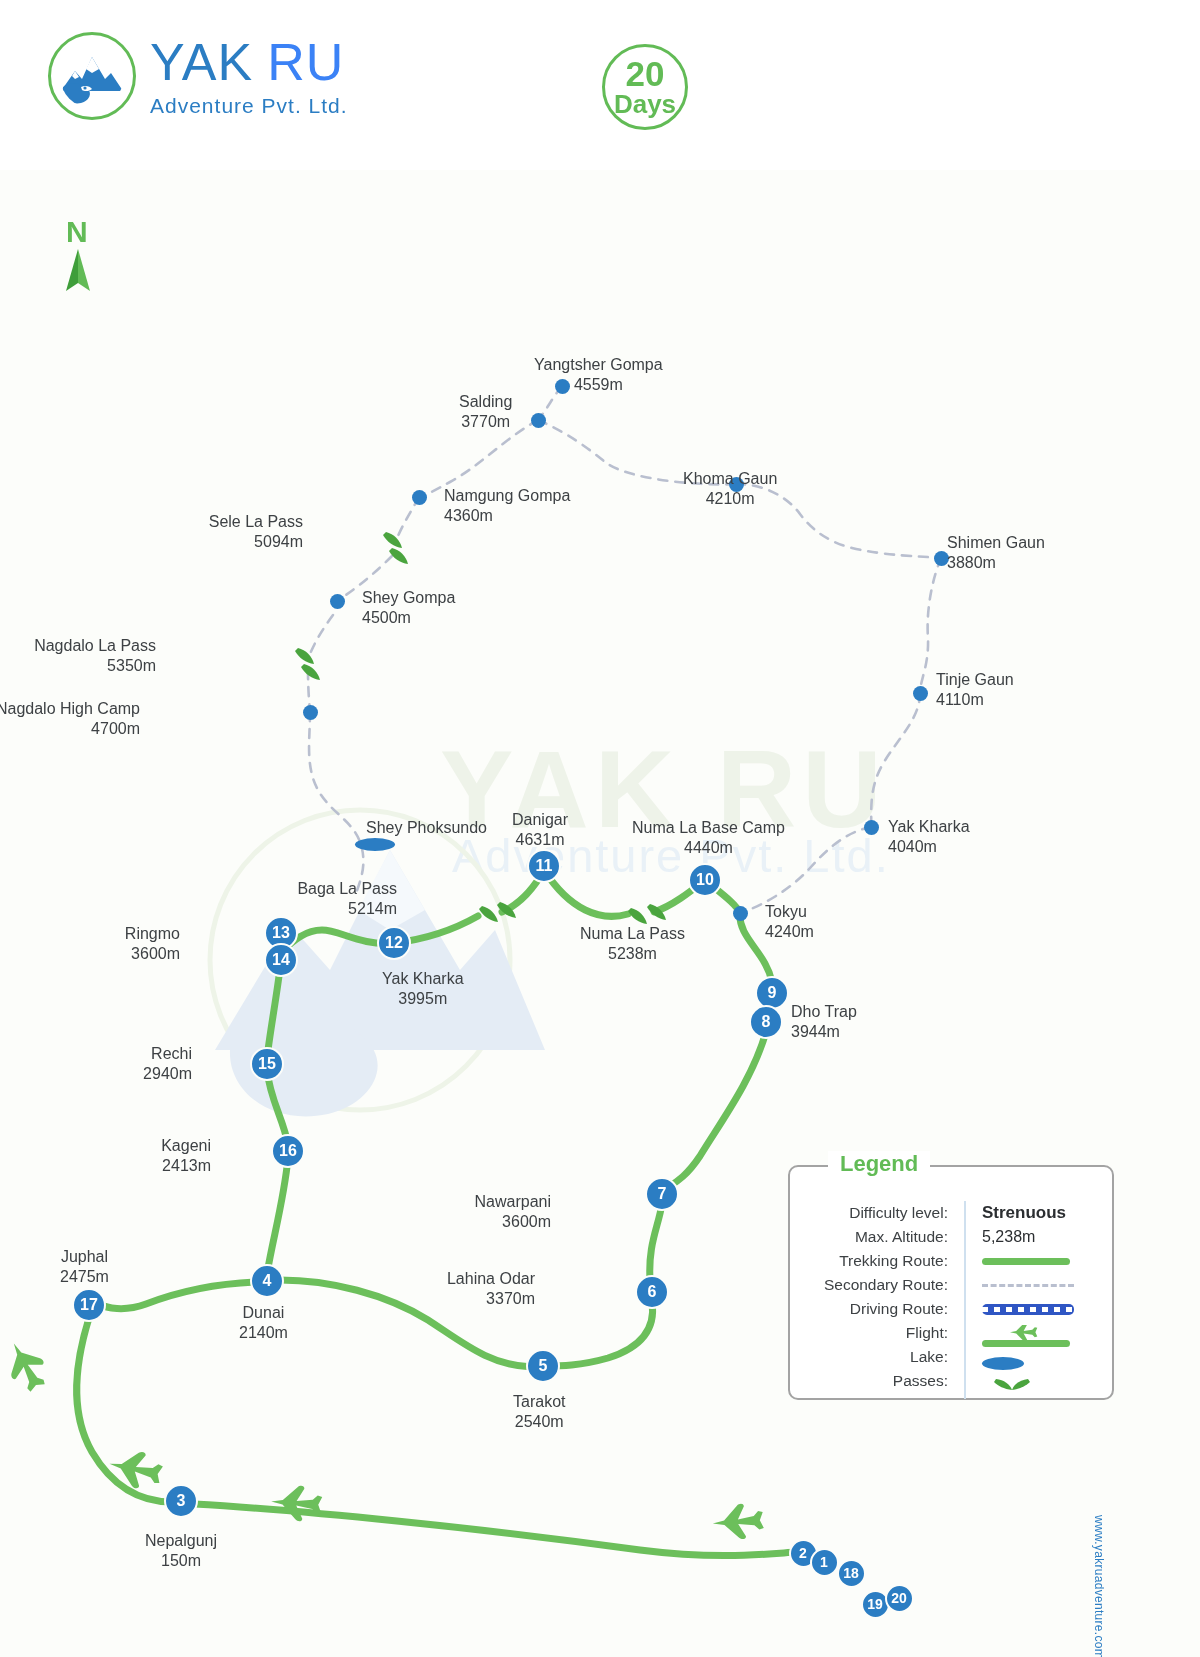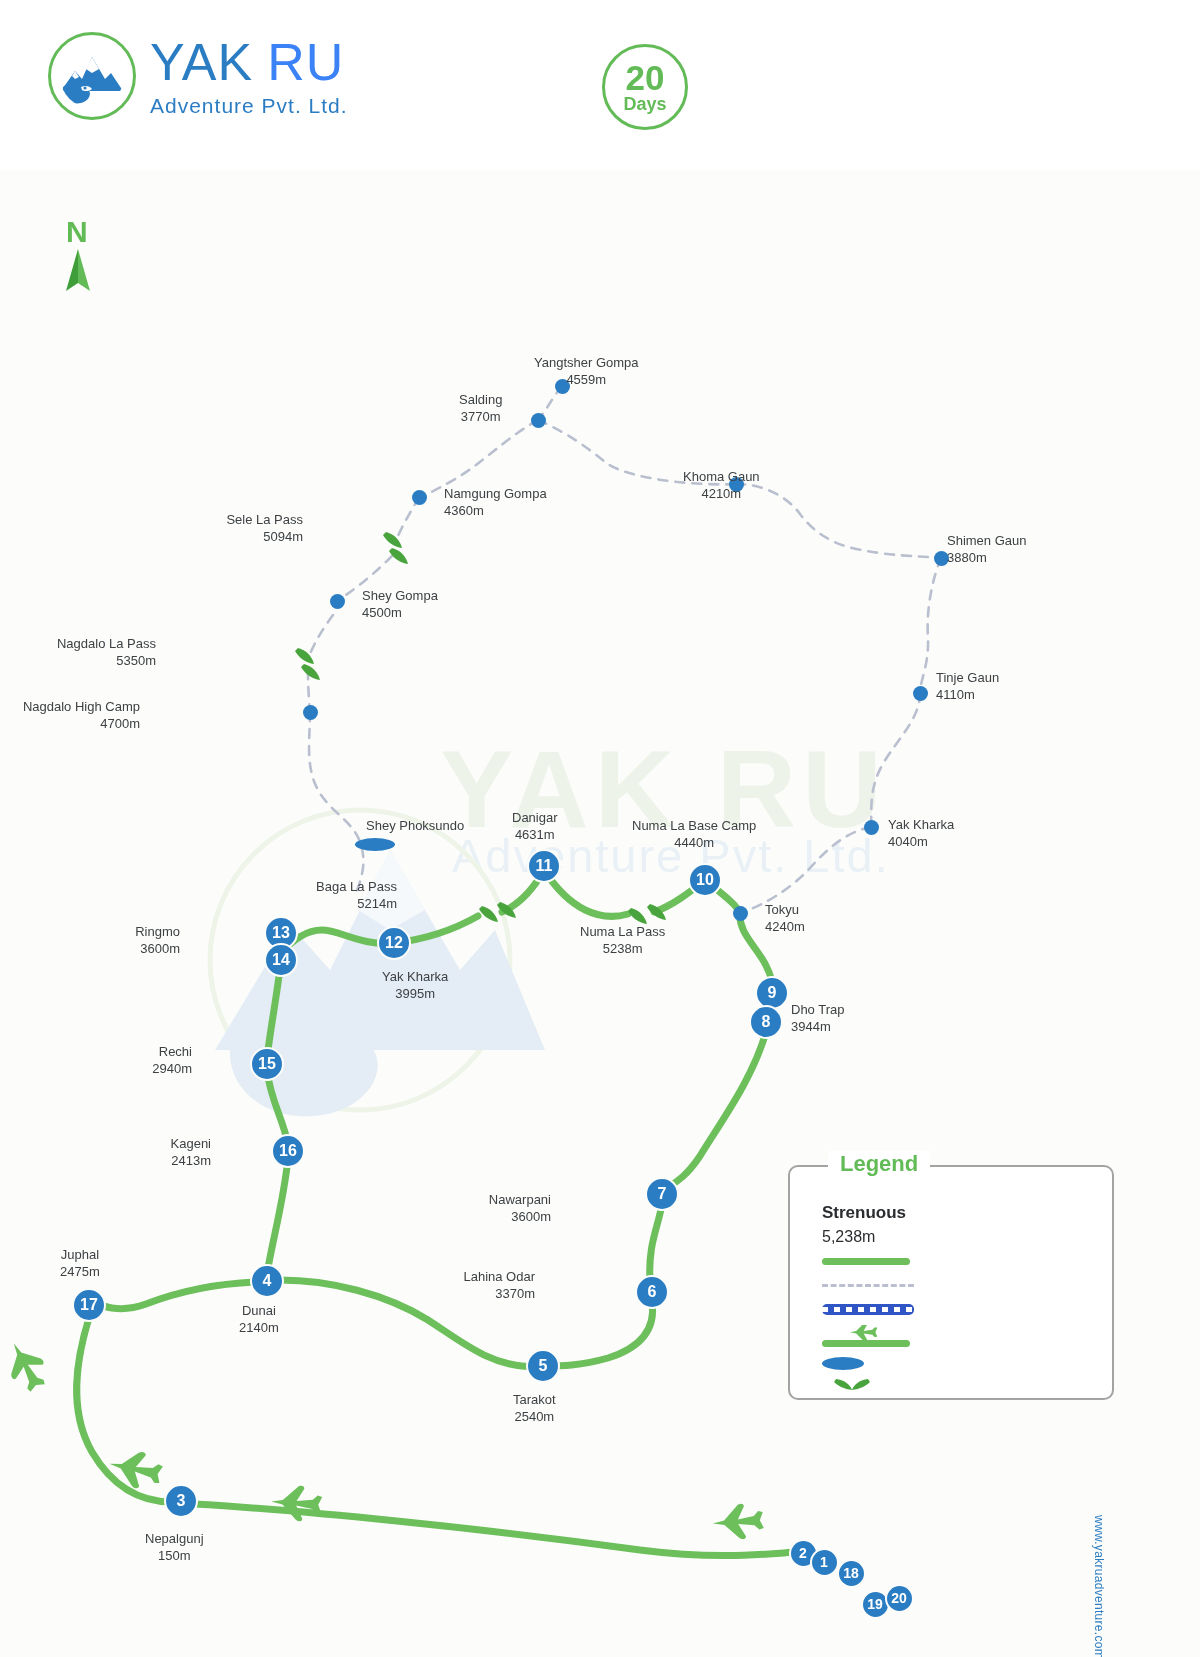--- a/index.html
+++ b/index.html
@@ -19,40 +19,40 @@
   .logo-text{display:flex;flex-direction:column;line-height:1;}
   .logo-line1{font-size:52px;letter-spacing:1px;font-weight:400;}
   .logo-yak{color:#2b7dc3;}
   .logo-ru{color:#3b82f6;margin-left:14px;}
   .logo-line2{font-size:21px;color:#2b7dc3;margin-top:7px;letter-spacing:1px;}
 
   .days-badge{position:absolute;left:602px;top:44px;width:86px;height:86px;border:3px solid #62bb56;
     border-radius:50%;box-sizing:border-box;display:flex;flex-direction:column;
     align-items:center;justify-content:center;background:#fff;}
   .days-num{font-size:35px;font-weight:bold;color:#62bb56;line-height:0.95;}
-  .days-lbl{font-size:18px;font-weight:bold;color:#62bb56;line-height:1;}
+  .days-lbl{font-size:26px;font-weight:bold;color:#62bb56;line-height:1;}
   .trek-title{position:absolute;left:704px;top:63px;font-size:36px;font-weight:bold;color:#2b7dc3;
     letter-spacing:0.3px;white-space:nowrap;}
 
   
   .mapbody{position:absolute;left:0;top:170px;width:1200px;height:1487px;
     background:#fcfdfa;overflow:hidden;}
   svg.layer{position:absolute;left:0;top:0;width:1200px;height:1487px;overflow:visible;}
 
   
   .wm{position:absolute;pointer-events:none;user-select:none;}
   .wm-text1{left:440px;top:555px;font-size:110px;font-weight:bold;color:#eef3e9;letter-spacing:6px;}
   .wm-text2{left:452px;top:658px;font-size:47px;color:#e9f1f7;letter-spacing:2px;}
 
   
   .compass{position:absolute;left:60px;top:45px;}
   .compass-n{font-size:30px;font-weight:bold;color:#62bb56;position:absolute;left:6px;top:0;}
 
   
-  .lbl{position:absolute;font-size:13px;color:#3d4144;line-height:1.28;white-space:nowrap;}
+  .lbl{position:absolute;font-size:16px;color:#3d4144;line-height:1.28;white-space:nowrap;}
   .lbl .nm{display:block;}
   .lbl .al{display:block;}
   .ta-r{text-align:right;}
   .ta-c{text-align:center;}
   .ta-l{text-align:left;}
 
   
   .pt{position:absolute;border-radius:50%;background:#2b7dc3;}
   .pt.small{width:15px;height:15px;}
   .pt.num{width:34px;height:34px;display:flex;align-items:center;justify-content:center;
@@ -370,20 +370,30 @@
         <div class="pt num sm" style="left: 884.5px; top: 1413.5px;">20</div>
         <div class="lbl ta-c" style="left: 935px; top: 1498px; text-align: right;">
           <span class="nm">kathmandu</span>
           <span class="al">1350m</span>
         </div>
       </div>
 
     <div class="legend">
       <div class="legend-title">Legend</div>
       <div class="legend-inner">
+        <div class="legend-keys" id="legend-keys">
+            <div>Difficulty level:</div>
+            <div>Max. Altitude:</div>
+            <div>Trekking Route:</div>
+            <div>Secondary Route:</div>
+            <div>Driving Route:</div>
+            <div>Flight:</div>
+            <div>Lake:</div>
+            <div>Passes:</div>
+          </div>
         <div class="legend-vals" id="legend-vals">
             <div class="row">
               <span class="lv-strenuous">Strenuous</span>
             </div>
             <div class="row">
               <span class="lv-alt">5,238m</span>
             </div>
             <div class="row">
               <span class="swatch-green"></span>
             </div>

